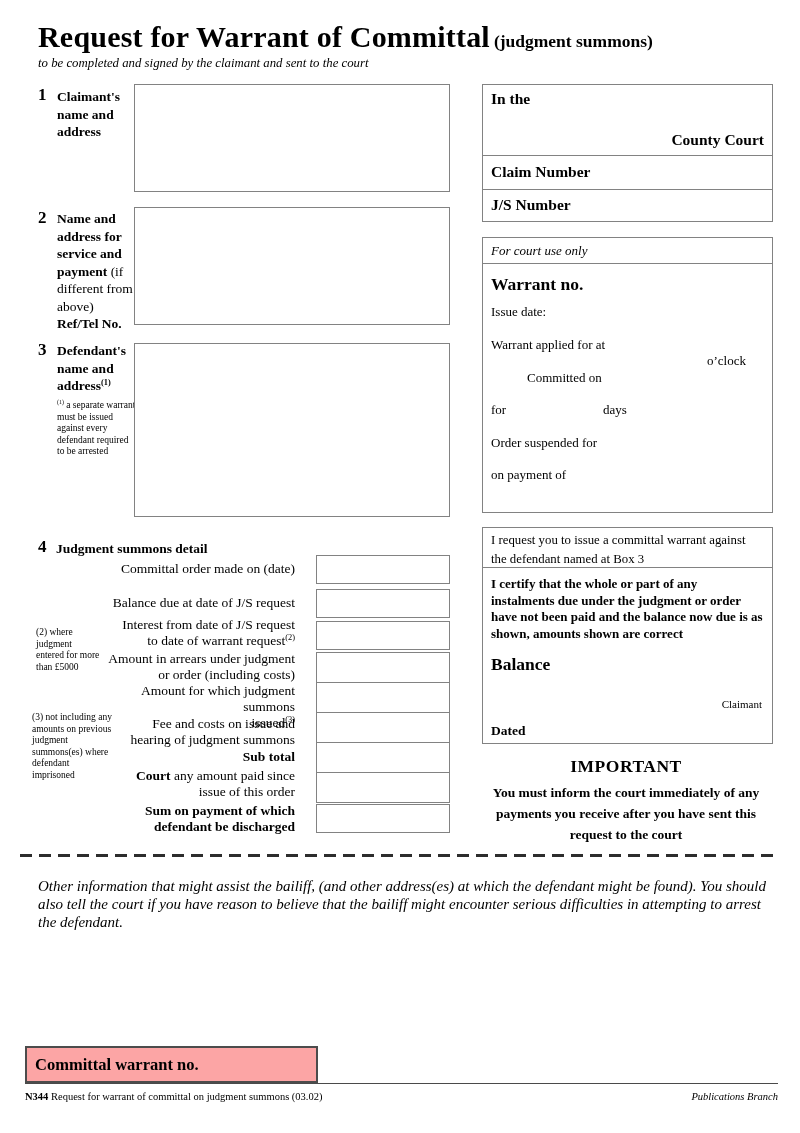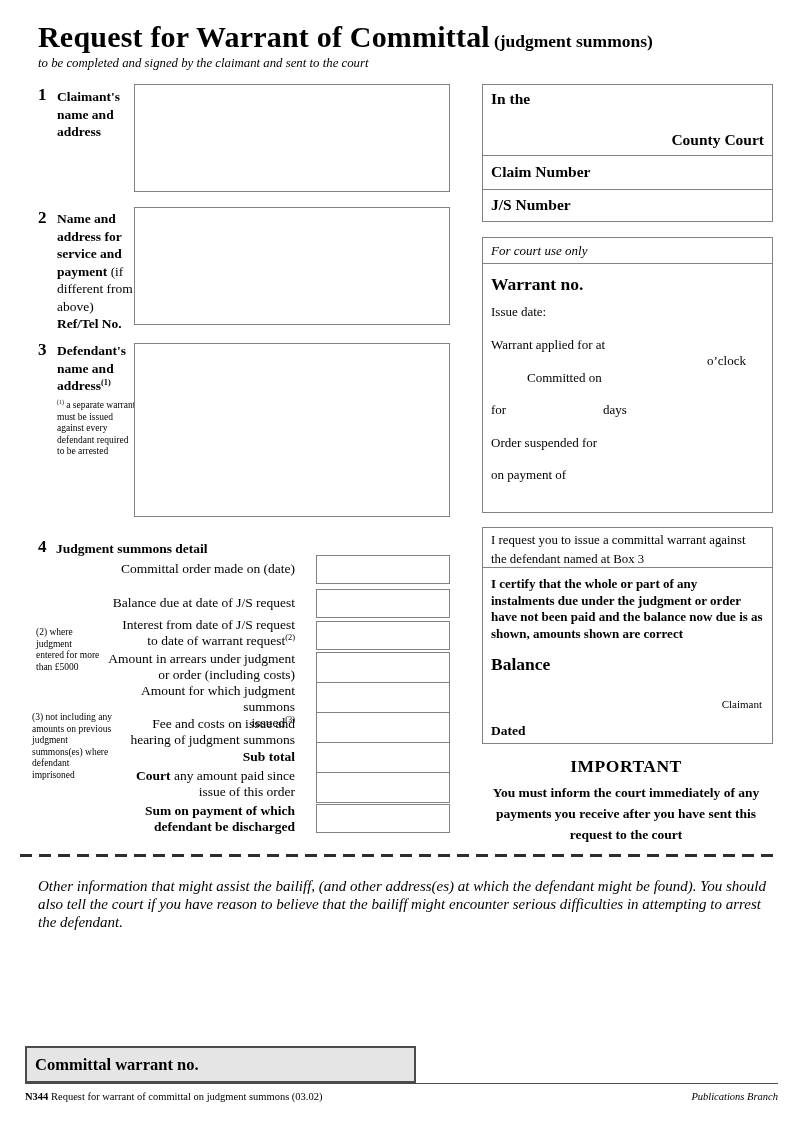--- a/index.html
+++ b/index.html
@@ -152,21 +152,21 @@
   <div class="abs center" style="left:476px; top:756px; width:300px;">
     <div style="font-size:17.5px; font-weight:bold; letter-spacing:0.5px;">IMPORTANT</div>
     <div style="font-size:13.5px; font-weight:bold; line-height:21px; margin-top:5px;">You must inform the court immediately of any payments you receive after you have sent this request to the court</div>
   </div>
 
   <div class="dashline" style="left:20px; top:854px; width:760px;"></div>
 
   <div class="abs" style="left:38px; top:877px; width:732px; font-style:italic; font-size:15px; line-height:18px;">Other information that might assist the bailiff, (and other address(es) at which the defendant might be found). You should also tell the court if you have reason to believe that the bailiff might encounter serious difficulties in attempting to arrest the defendant.</div>
 
   <div class="abs" style="left:25px; top:1083px; width:753px; height:1px; background:#4a4a4a;"></div>
-  <div class="abs" style="left:25px; top:1046px; width:391px; height:37px; border:2px solid #4c4c4c; background:#e5e5e5;">
+  <div class="abs" style="left:25px; top:1046px; width:293px; height:37px; border:2px solid #4c4c4c; background:#fca5a5;">
     <div class="abs" style="left:8px; top:7px; font-size:16.5px; font-weight:bold;">Committal warrant no.</div>
   </div>
 
   <div class="abs" style="left:25px; top:1091px; width:753px; display:flex; justify-content:space-between; font-size:10.5px;">
     <span><b>N344</b><span> Request for warrant of committal on judgment summons (03.02)</span></span>
     <span style="font-style:italic;">Publications Branch</span>
   </div>
 
 </div>
 

